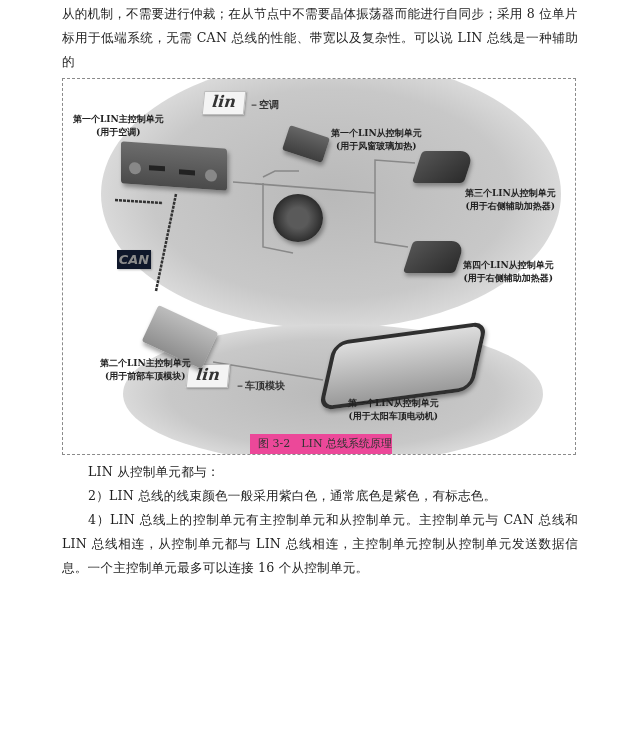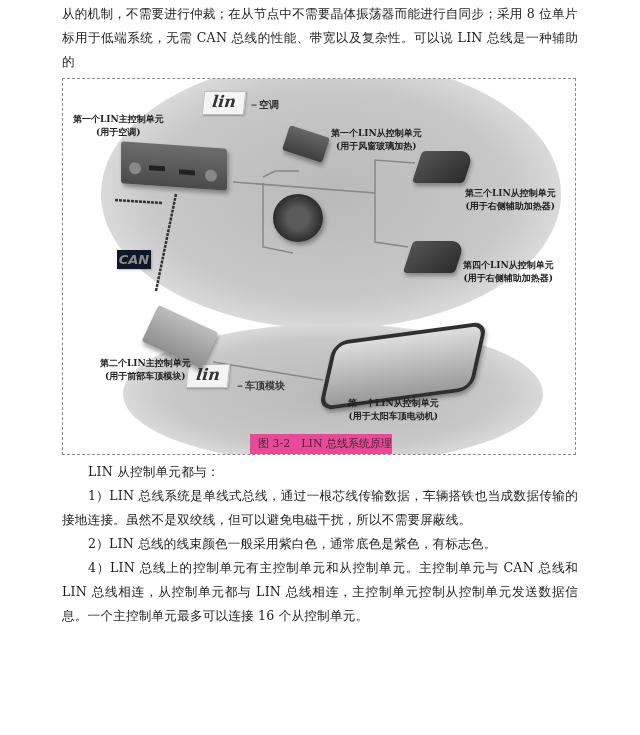--- a/index.html
+++ b/index.html
@@ -119,17 +119,16 @@
   <div class="label" style="left:285px; top:318px;">
     <div>第一个LIN从控制单元</div>
     <div>(用于太阳车顶电动机)</div>
   </div>
 
   <div class="caption">图 3-2　LIN 总线系统原理</div>
 </div>
 
 <div class="para" style="top:460px;">
   <div class="indent">LIN 从控制单元都与：</div>
-  <div class="indent">1）LIN 总线系统是单线式总线，通过一根芯线传输数据，车辆搭铁也当成数据传输的接地连接。虽然不是双绞线，但可以避免电磁干扰，所以不需要屏蔽线。</div>
   <div class="indent">2）LIN 总线的线束颜色一般采用紫白色，通常底色是紫色，有标志色。</div>
   <div class="indent">4）LIN 总线上的控制单元有主控制单元和从控制单元。主控制单元与 CAN 总线和 LIN 总线相连，从控制单元都与 LIN 总线相连，主控制单元控制从控制单元发送数据信息。一个主控制单元最多可以连接 16 个从控制单元。</div>
 
 </div>
 
 </body></html>

